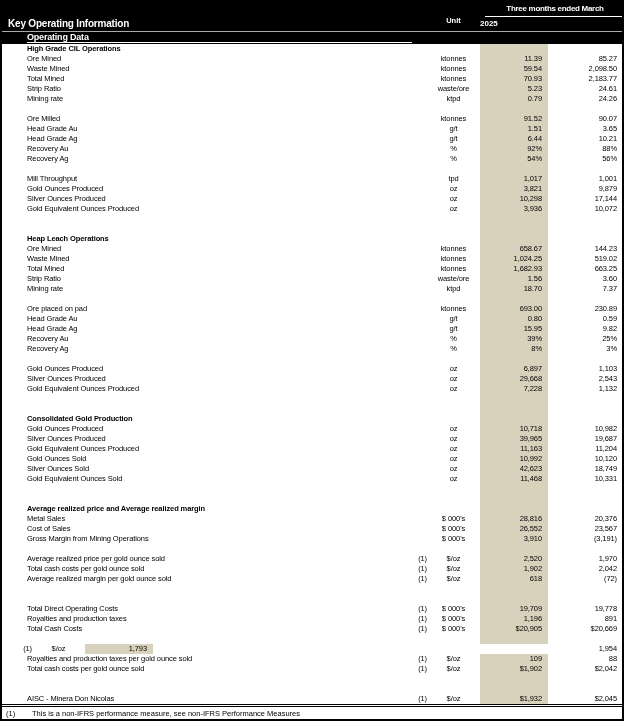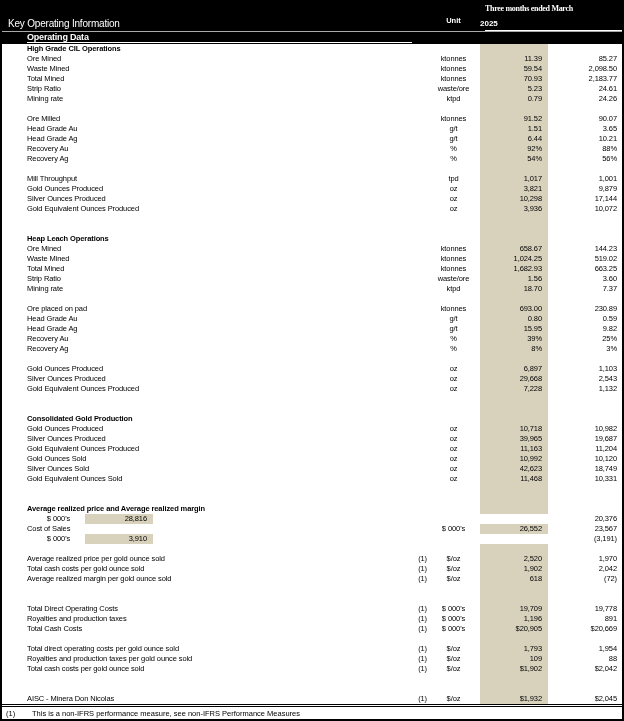--- a/index.html
+++ b/index.html
@@ -13,26 +13,26 @@
     font-family: "Liberation Sans", sans-serif;
     color: #000;
   }
   
   .hdr {
     position: absolute; top: 0; left: 0; right: 0; height: 42px;
     background: #000; color: #fff;
   }
   .hdr .title {
     position: absolute; left: 6px; top: 16px;
-    font-size: 10px; font-weight: normal; letter-spacing: -0.2px; white-space: nowrap;
+    font-size: 10px; font-weight: bold; letter-spacing: -0.2px; white-space: nowrap;
   }
   .hdr .period {
     position: absolute; left: 483px; top: 2px; width: 140px;
-    font-size: 8px; font-weight: bold; letter-spacing: -0.3px;
-    border-bottom: 1px solid #fff; padding-bottom: 17px; white-space: nowrap; font-family: Liberation Serif, serif;
+    text-align: center; font-size: 8px; font-weight: bold; letter-spacing: -0.3px;
+    border-bottom: 1px solid #fff; padding-bottom: 3px; white-space: nowrap;
   }
   .hdr .unit-h {
     position: absolute; left: 425px; top: 14px; width: 53px;
     text-align: center; font-size: 7.5px; font-weight: bold;
   }
   .hdr .y25 { position: absolute; left: 478px; top: 17px; width: 62px; text-align: left; font-size: 8px; font-weight: bold; }
   .hdr .y24 { position: absolute; left: 552px; top: 17px; width: 70px; text-align: center; font-size: 8px; font-weight: bold; margin-top: 24px; }
   .hdr .rule-mid { position: absolute; top: 29px; left: 0; right: 0; height: 1px; background: #aaa; }
   .hdr .subtitle {
     position: absolute; left: 25px; top: 30px;
@@ -398,33 +398,35 @@
         <span class="v24"></span>
       </div>
       <div class="row section">
         <span class="lbl">Average realized price and Average realized margin</span>
         <span class="fn"></span>
         <span class="unit"></span>
         <span class="v25"></span>
         <span class="v24"></span>
       </div>
       <div class="row">
+        <span class="lbl">Metal Sales</span>
         <span class="fn"></span>
         <span class="unit">$ 000's</span>
         <span class="v25">28,816</span>
         <span class="v24">20,376</span>
       </div>
       <div class="row">
         <span class="lbl">Cost of Sales</span>
         <span class="fn"></span>
         <span class="unit">$ 000's</span>
         <span class="v25">26,552</span>
         <span class="v24">23,567</span>
       </div>
       <div class="row">
+        <span class="lbl">Gross Margin from Mining Operations</span>
         <span class="fn"></span>
         <span class="unit">$ 000's</span>
         <span class="v25">3,910</span>
         <span class="v24">(3,191)</span>
       </div>
       <div class="row blank">
         <span class="lbl"></span>
         <span class="fn"></span>
         <span class="unit"></span>
         <span class="v25"></span>
@@ -487,21 +489,20 @@
         <span class="v24">$20,669</span>
       </div>
       <div class="row blank">
         <span class="lbl"></span>
         <span class="fn"></span>
         <span class="unit"></span>
         <span class="v25"></span>
         <span class="v24"></span>
       </div>
       <div class="row">
-        <span class="lbl">Total direct operating costs per gold ounce sold</span>
         <span class="fn">(1)</span>
         <span class="unit">$/oz</span>
         <span class="v25">1,793</span>
         <span class="v24">1,954</span>
       </div>
       <div class="row">
         <span class="lbl">Royalties and production taxes per gold ounce sold</span>
         <span class="fn">(1)</span>
         <span class="unit">$/oz</span>
         <span class="v25">109</span>

